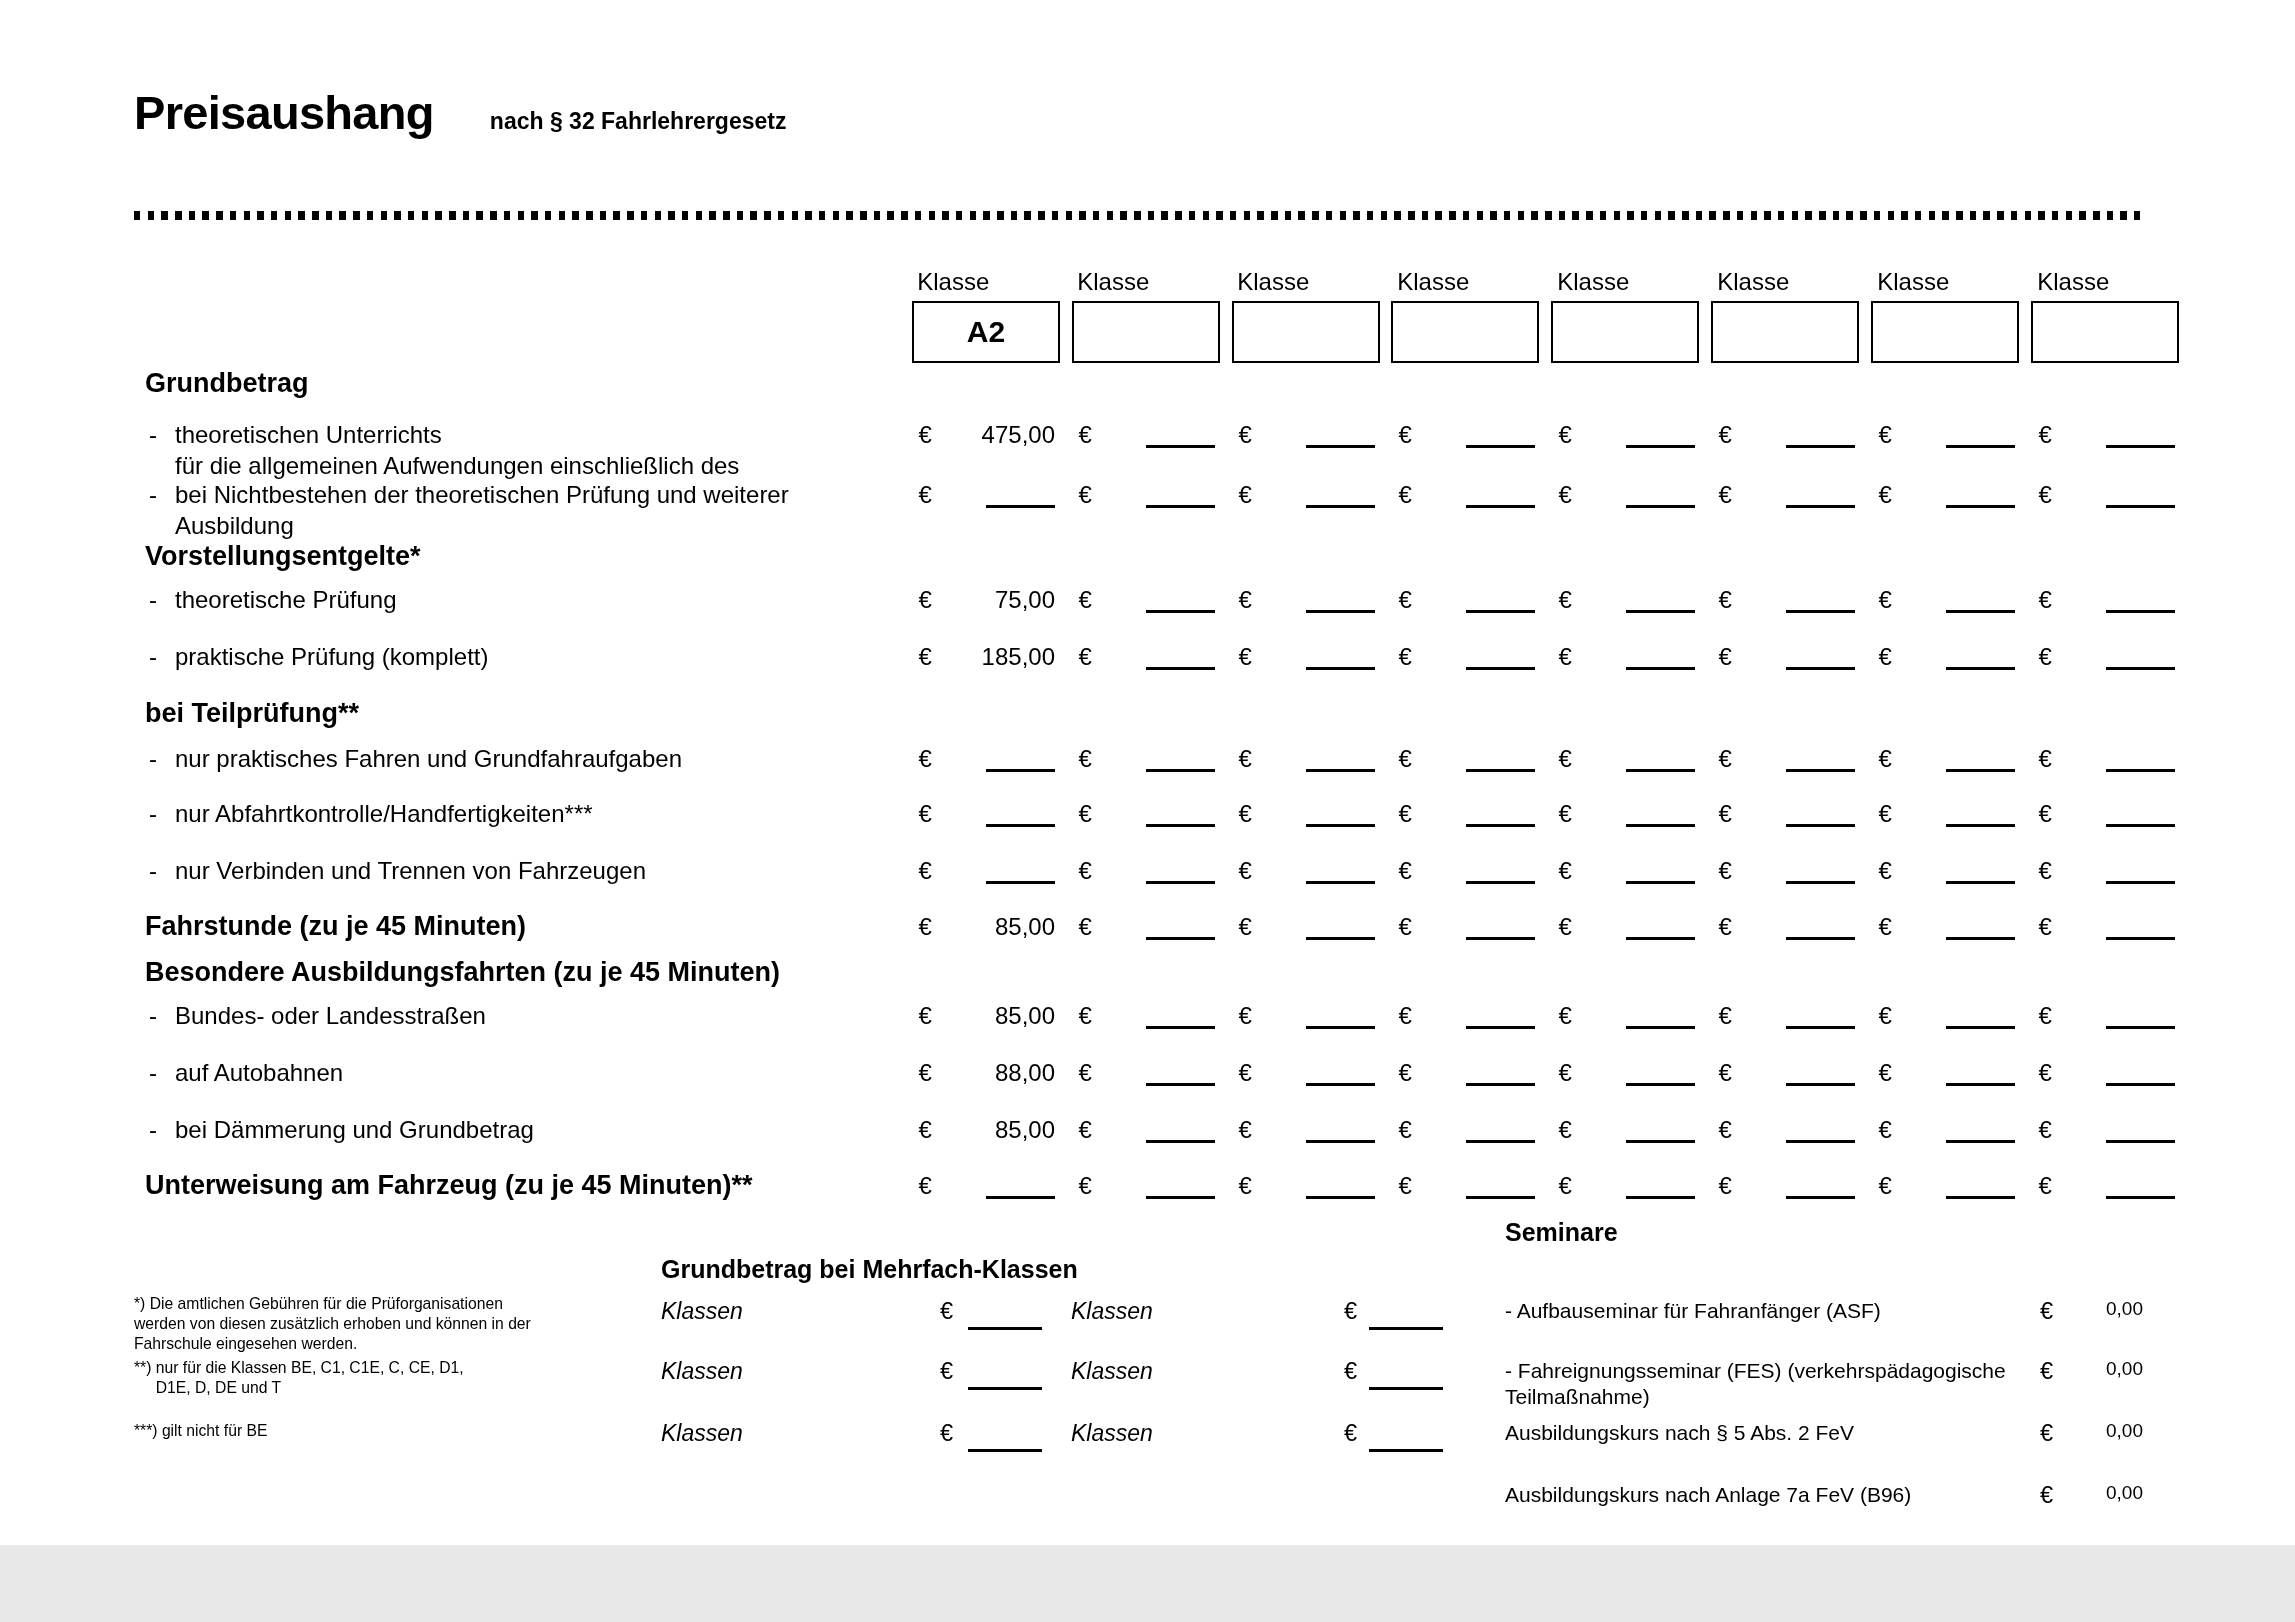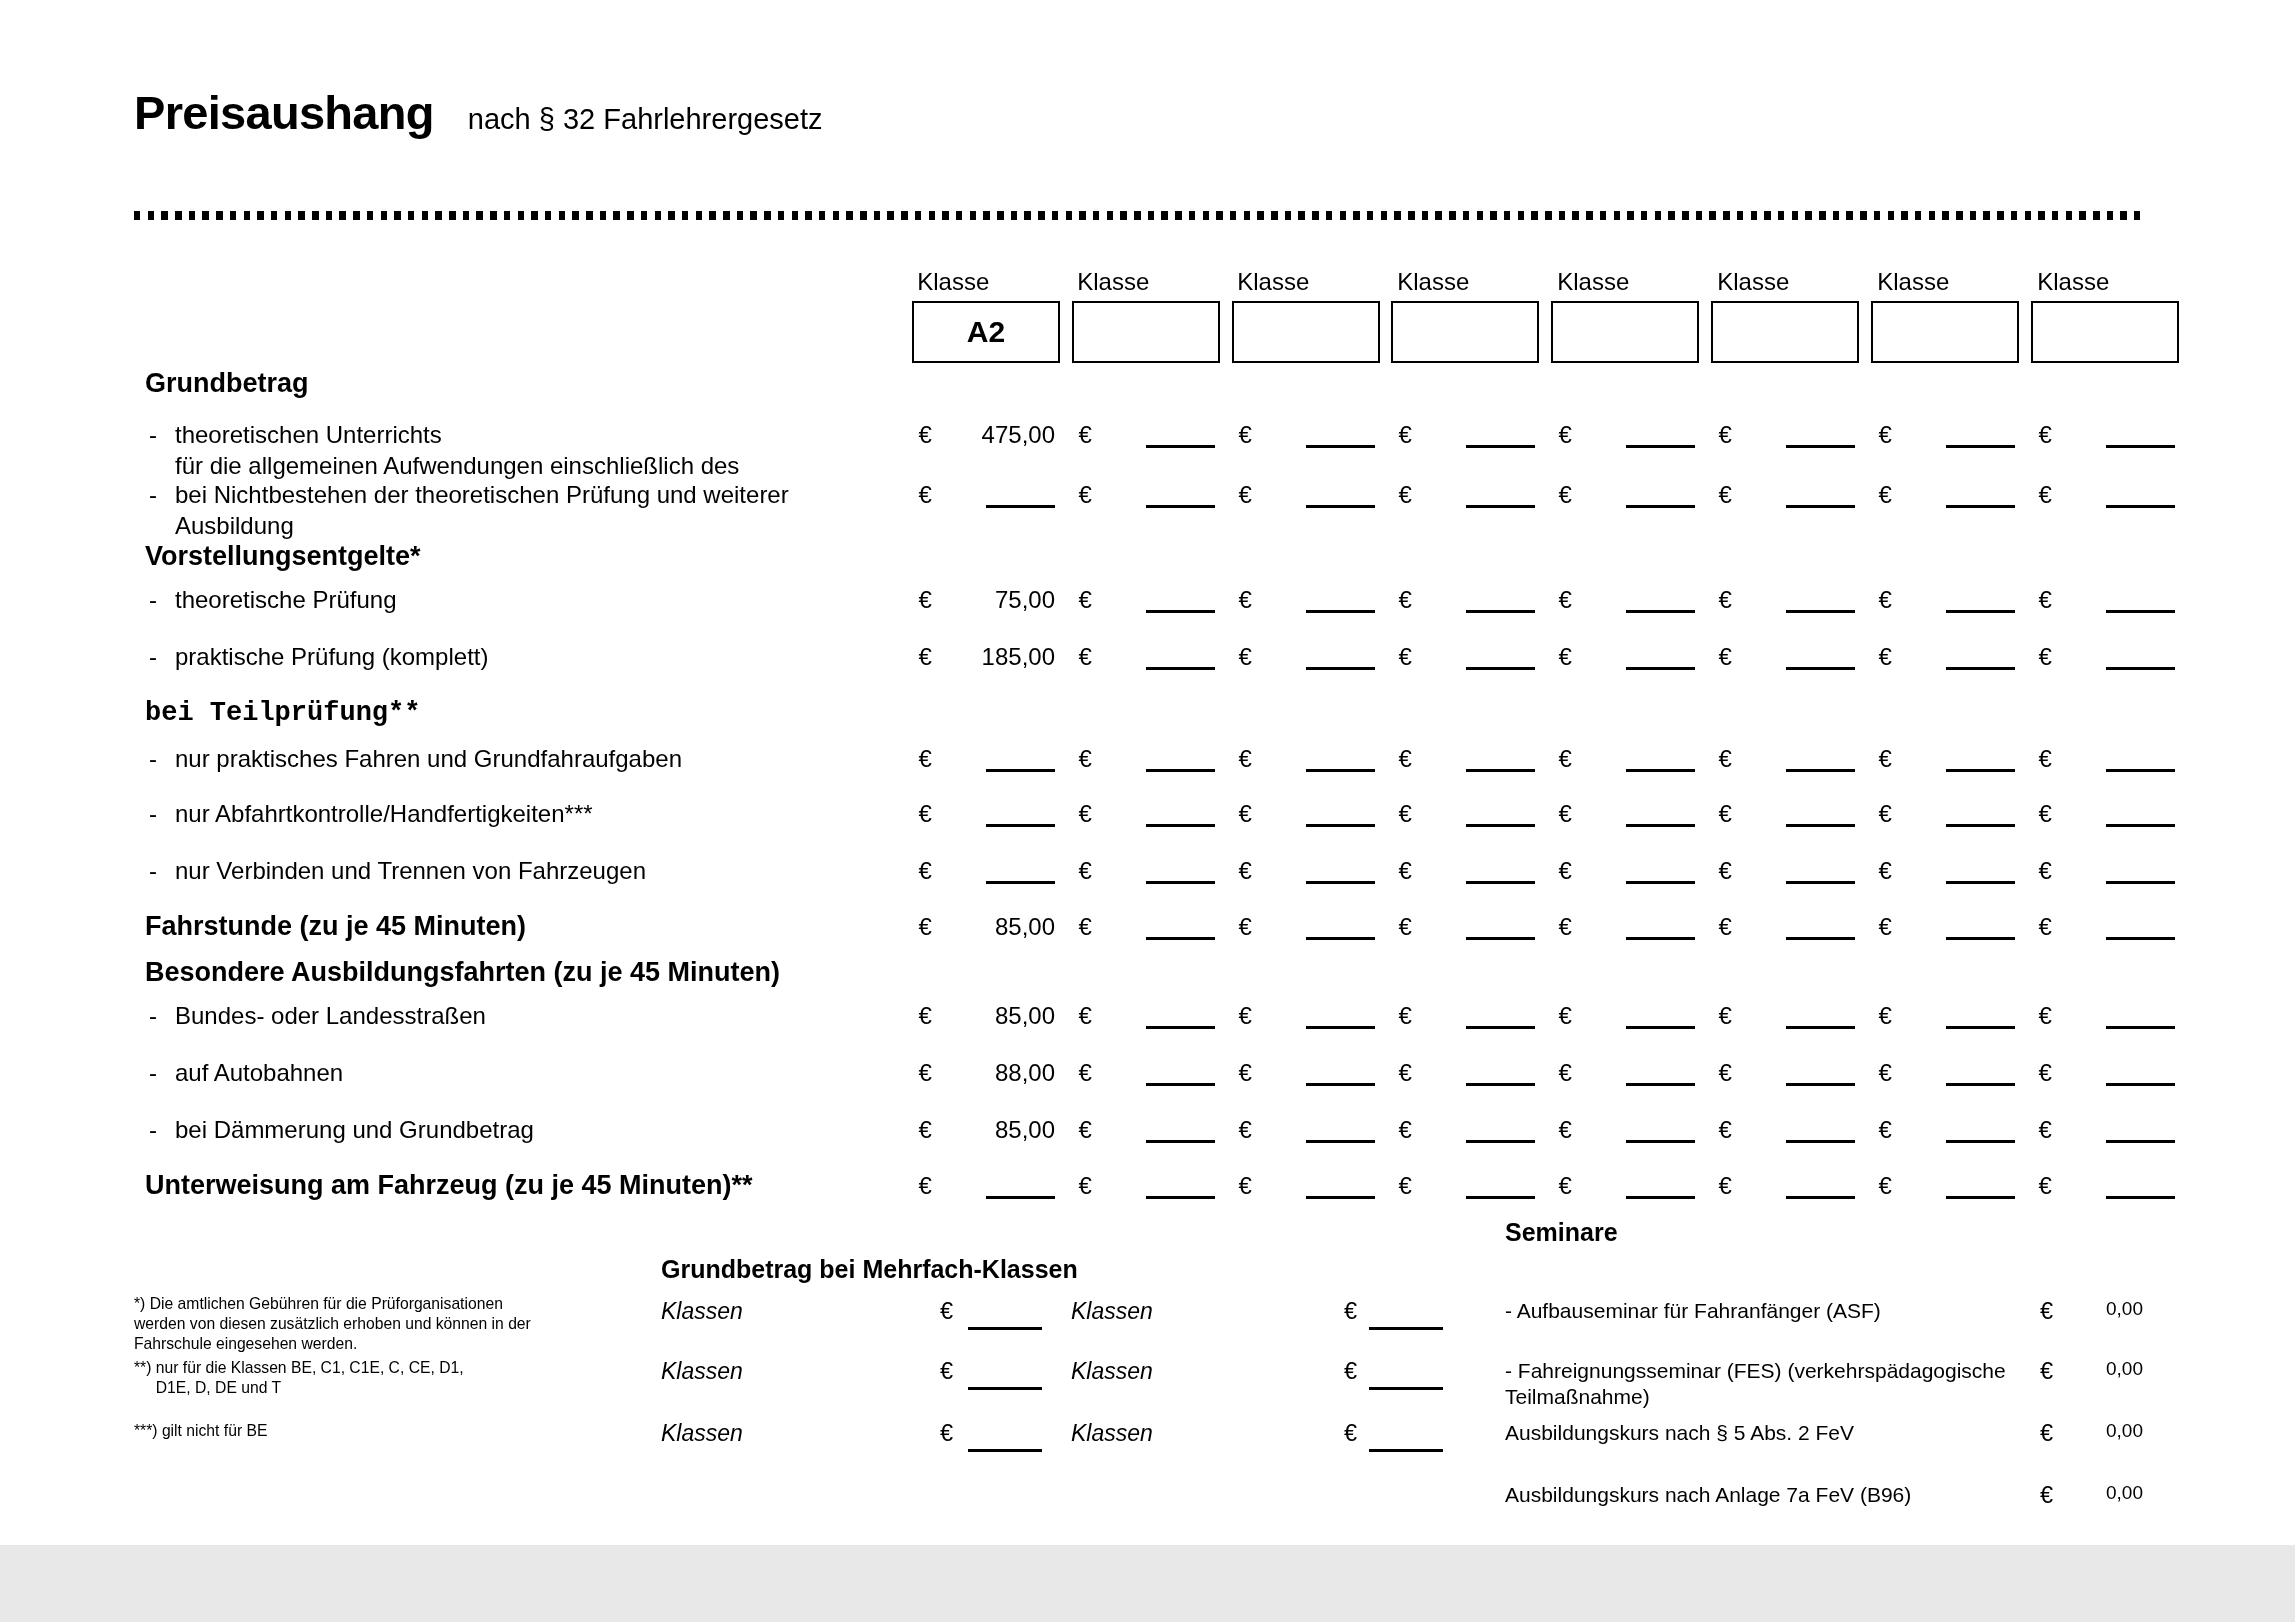--- a/index.html
+++ b/index.html
@@ -4,21 +4,21 @@
 <style>
   html,body { margin:0; padding:0; background:#e8e8e8; }
   .page {
     position:relative; width:2295px; height:1545px; background:#ffffff;
     font-family:"Liberation Sans", sans-serif; color:#000; overflow:hidden;
     margin:0 auto;
   }
   
   .title-row { position:absolute; left:134px; top:85px; display:flex; align-items:baseline; }
   .title { font-size:47px; font-weight:bold; letter-spacing:-0.7px; white-space:nowrap; }
-  .subtitle { font-size:29px; font-weight:normal; margin-left:34px; white-space:nowrap; }
+  .subtitle { font-size:23px; font-weight:bold; margin-left:56px; white-space:nowrap; }
   .dotted {
     position:absolute; left:134px; top:211px; width:2006px; height:8.5px;
     background:repeating-linear-gradient(90deg,#000 0 6.5px,transparent 6.5px 13.7px);
   }
   
   .klasse-headers { position:absolute; left:912px; top:268px; display:flex; }
   .klasse-header { width:160px; box-sizing:border-box; padding-left:5.2px; font-size:24px; }
   .klasse-boxes { position:absolute; left:912px; top:301px; display:flex; }
   .klasse-box {
     width:144px; height:58px; border:2px solid #000; margin-right:11.8px;
@@ -258,21 +258,21 @@
         </div>
         <div class="price-cell">
           <div class="euro">€</div>
           <div class="cell-blank"></div>
         </div>
         <div class="price-cell">
           <div class="euro">€</div>
           <div class="cell-blank"></div>
         </div>
       </div>
-      <div class="section-heading" style="top: 698px; font-family: Liberation Mono, monospace;">
+      <div class="section-heading" style="top: 698px;">
         <div>bei Teilprüfung**</div>
       </div>
       <div class="row-item" style="top: 743px;">
         <div class="dash">-</div>
         <div class="row-text">
           <div>nur praktisches Fahren und Grundfahraufgaben</div>
         </div>
       </div>
       <div class="price-row" style="top: 743px;">
         <div class="price-cell">

